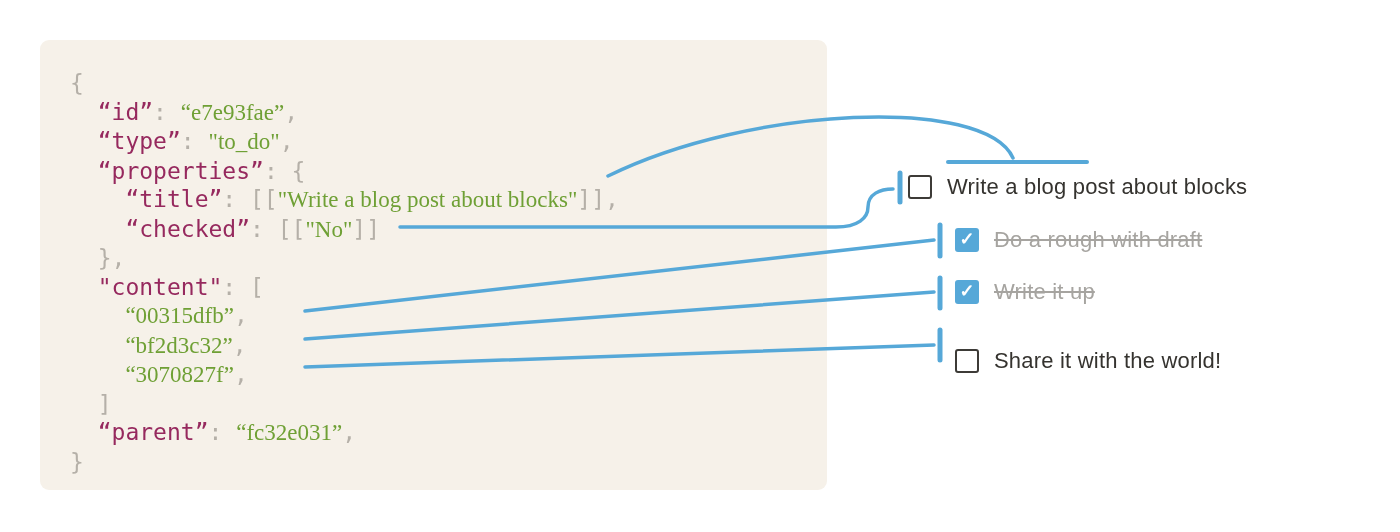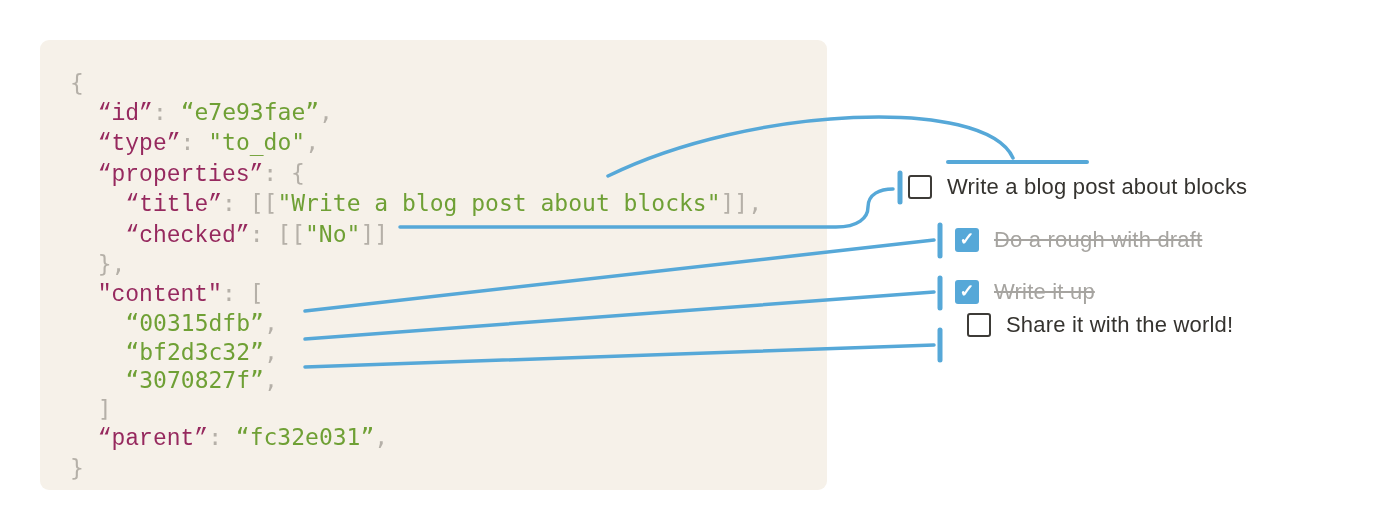--- a/index.html
+++ b/index.html
@@ -19,22 +19,22 @@
   }
   .code-block{
     position:absolute;left:40px;top:40px;width:787px;height:450px;
     background:var(--code-bg);border-radius:9px;
   }
   pre.code{
     margin:0;padding:29px 0 0 30px;
     font-family:"DejaVu Sans Mono",monospace;
     font-size:23px;line-height:28.5px;white-space:pre;
   }
-  pre.code .k{color:var(--json-key);font-family:Liberation Mono, monospace;}
-  pre.code .s{color:var(--json-string);}
+  pre.code .k{color:var(--json-key);}
+  pre.code .s{color:var(--json-string);font-family:Liberation Serif, serif;}
   pre.code .p{color:var(--json-punct);}
   svg.connectors{position:absolute;left:0;top:0;pointer-events:none;}
   svg.connectors path,svg.connectors line{
     stroke:var(--accent-blue);fill:none;stroke-linecap:round;
   }
   .todo-item{position:absolute;display:flex;align-items:center;height:24px;}
   .checkbox{
     width:24px;height:24px;box-sizing:border-box;border-radius:3px;flex:none;
     display:flex;align-items:center;justify-content:center;
   }
@@ -46,21 +46,21 @@
   }
   .checkbox.checked .check-icon{display:block;}
   .todo-label{
     margin-left:15px;font-size:22px;color:var(--todo-text);
     letter-spacing:0.2px;white-space:nowrap;
   }
   .todo-item.done .todo-label{color:var(--todo-done);text-decoration:line-through;}
   #todo-1{left:908px;top:175px;}
   #todo-2{left:955px;top:228px;}
   #todo-3{left:955px;top:280px;}
-  #todo-4{left:955px;top:313px;margin-left:12px;}
+  #todo-4{left:955px;top:349px;}
 </style>
 </head>
 <body>
 
 <div class="code-block">
   <pre class="code"><div><span class="p">{</span></div><div><span class="p">  </span><span class="k">“id”</span><span class="p">: </span><span class="s">“e7e93fae”</span><span class="p">,</span></div><div><span class="p">  </span><span class="k">“type”</span><span class="p">: </span><span class="s">"to_do"</span><span class="p">,</span></div><div><span class="p">  </span><span class="k">“properties”</span><span class="p">: {</span></div><div><span class="p">    </span><span class="k">“title”</span><span class="p">: [[</span><span class="s">"Write a blog post about blocks"</span><span class="p">]],</span></div><div><span class="p">    </span><span class="k">“checked”</span><span class="p">: [[</span><span class="s">"No"</span><span class="p">]]</span></div><div><span class="p">  },</span></div><div><span class="p">  </span><span class="k">"content"</span><span class="p">: [</span></div><div><span class="p">    </span><span class="s">“00315dfb”</span><span class="p">,</span></div><div><span class="p">    </span><span class="s">“bf2d3c32”</span><span class="p">,</span></div><div><span class="p">    </span><span class="s">“3070827f”</span><span class="p">,</span></div><div><span class="p">  ]</span></div><div><span class="p">  </span><span class="k">“parent”</span><span class="p">: </span><span class="s">“fc32e031”</span><span class="p">,</span></div><div><span class="p">}</span></div></pre>
 </div>
 
 <svg class="connectors" width="1400" height="532" viewBox="0 0 1400 532">
   <path d="M608,176 C750,106 985,96 1013,158" stroke-width="3.5"></path>

